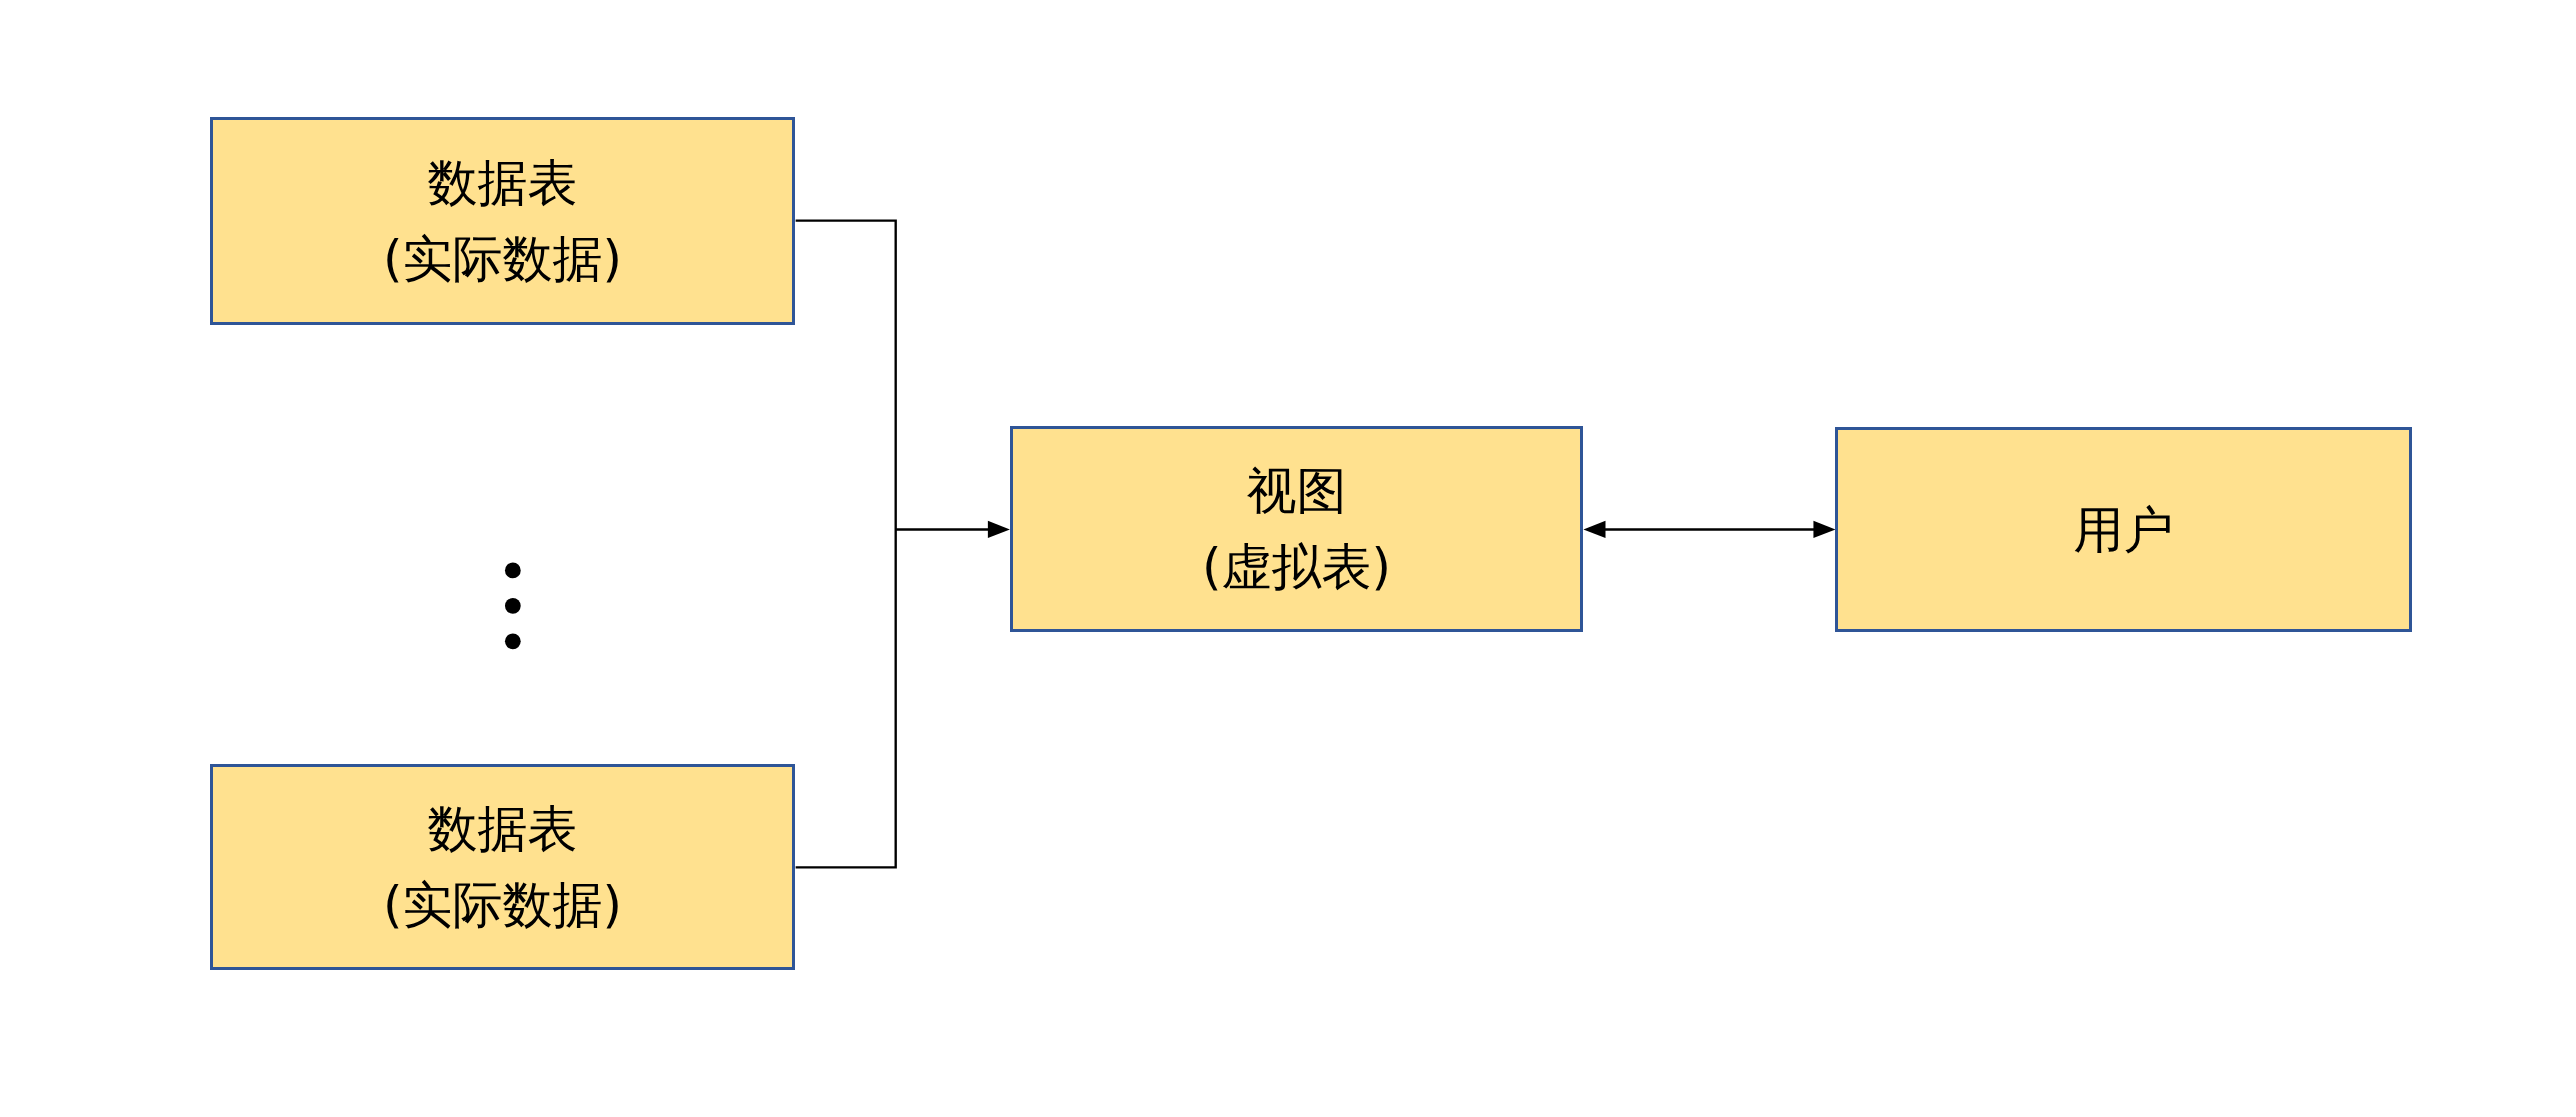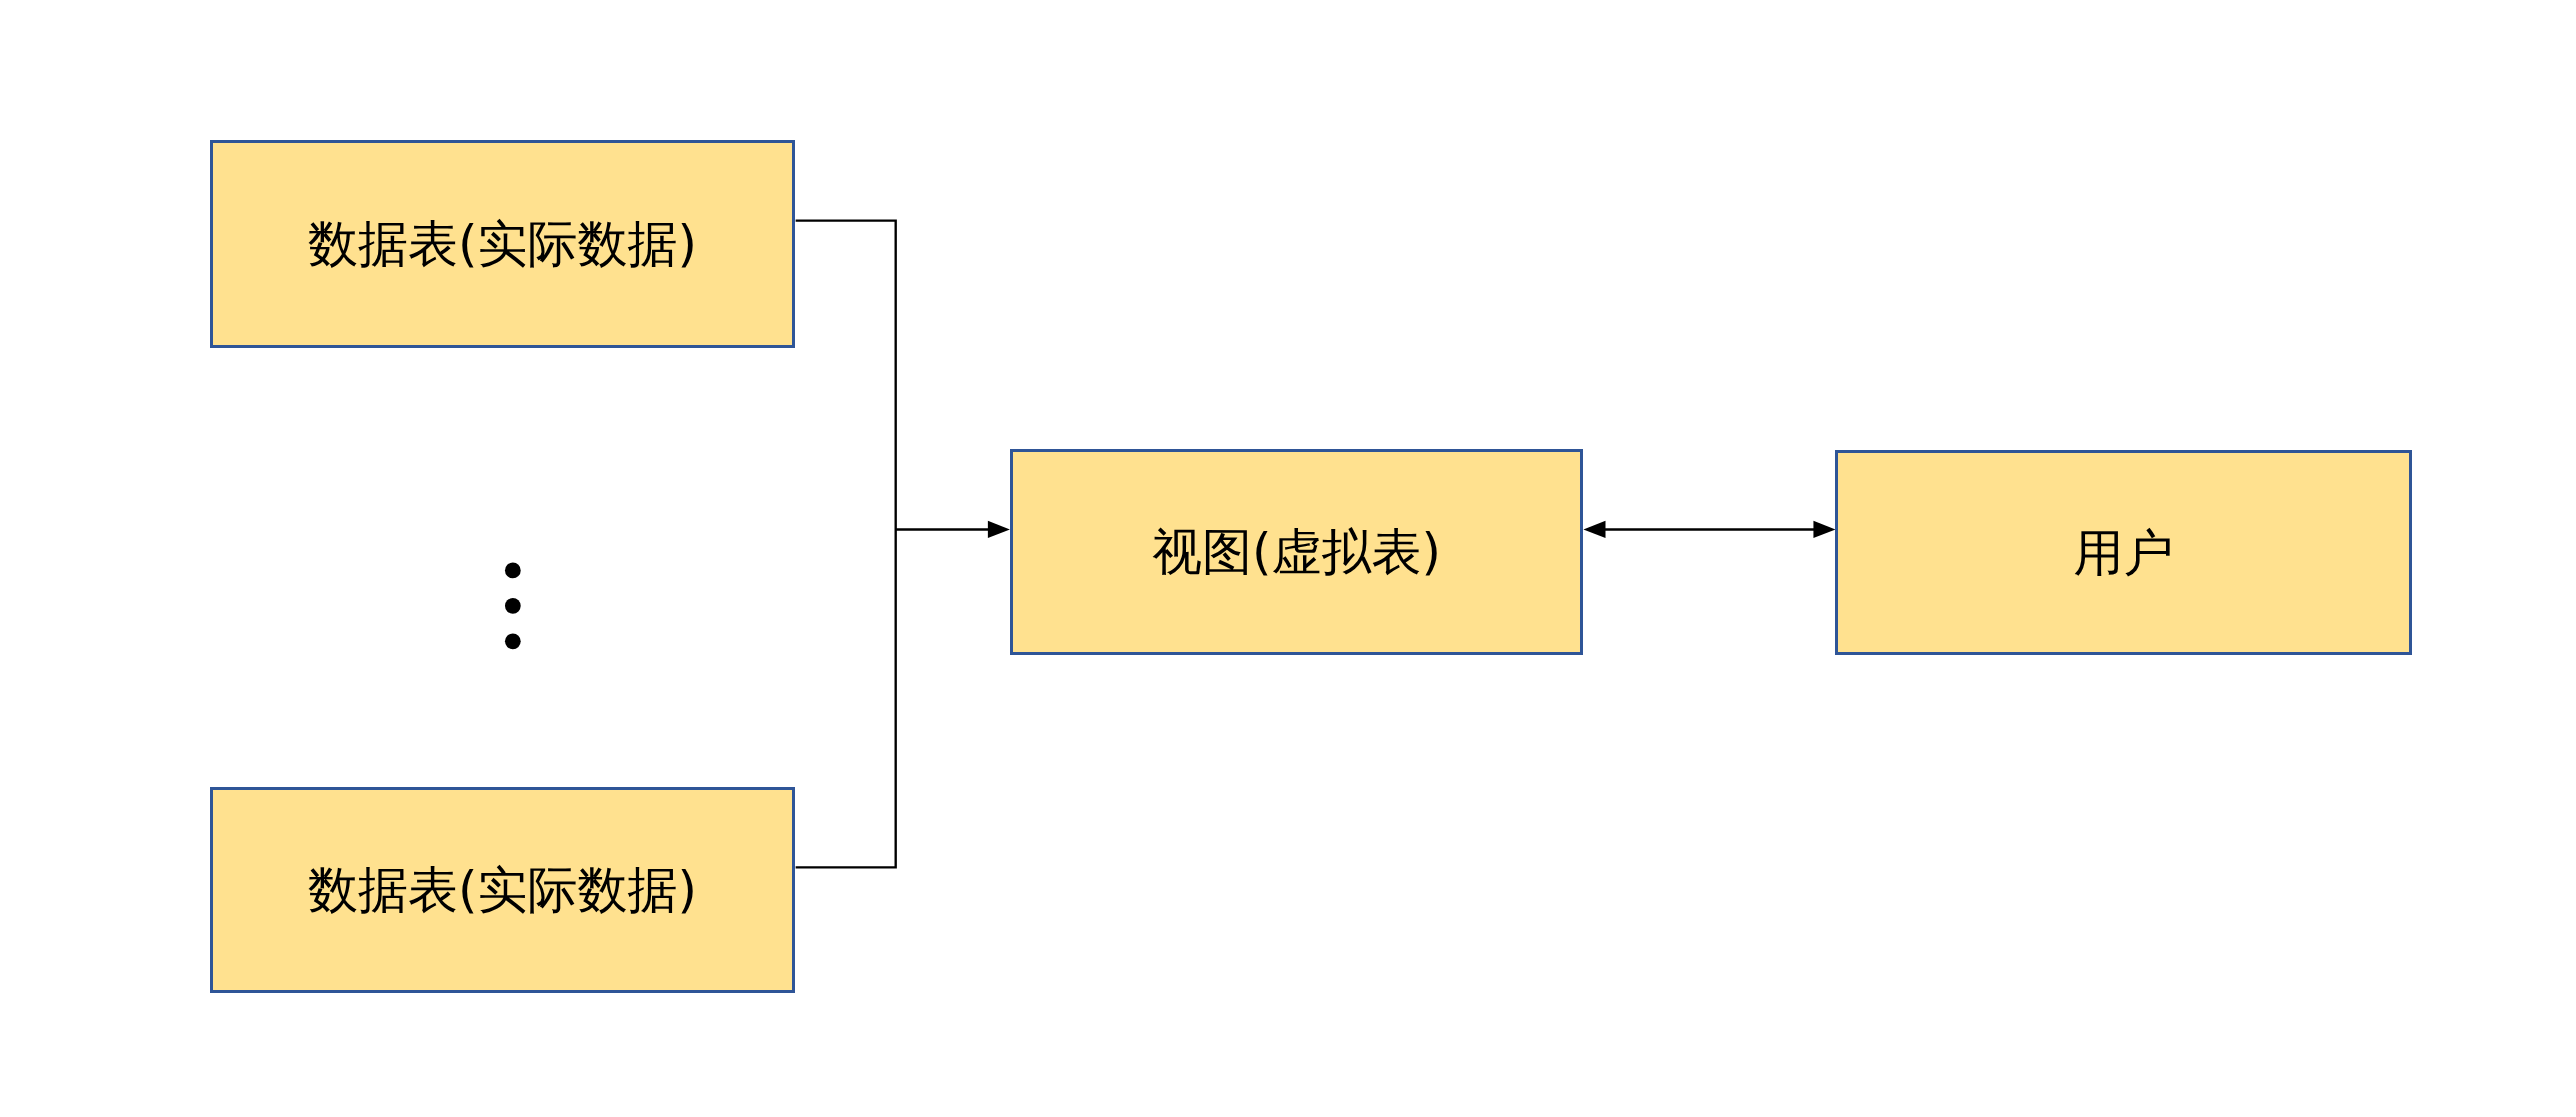--- a/index.html
+++ b/index.html
@@ -36,29 +36,28 @@
   .connector-layer polygon,
   .connector-layer circle {
     fill: var(--connector);
     stroke: none;
   }
   .node {
     position: absolute;
     background: var(--node-fill);
     border: 3.2px solid var(--node-border);
     display: flex;
-    flex-direction: row;
+    flex-direction: column;
     align-items: center;
     justify-content: center;
     text-align: center;
     color: var(--text);
     font-size: 50px;
     font-weight: 500;
     line-height: 76px;
-    margin-top: 23px;
   }
   .node span { display: block; white-space: nowrap; }
   #node-table-top    { left: 210px;  top: 117px; width: 585px; height: 208px; }
   #node-table-bottom { left: 210px;  top: 764px; width: 585px; height: 206px; }
   #node-view         { left: 1010px; top: 426px; width: 573px; height: 206px; }
   #node-user         { left: 1835px; top: 427px; width: 577px; height: 205px; }
 </style>
 </head>
 <body>
 

